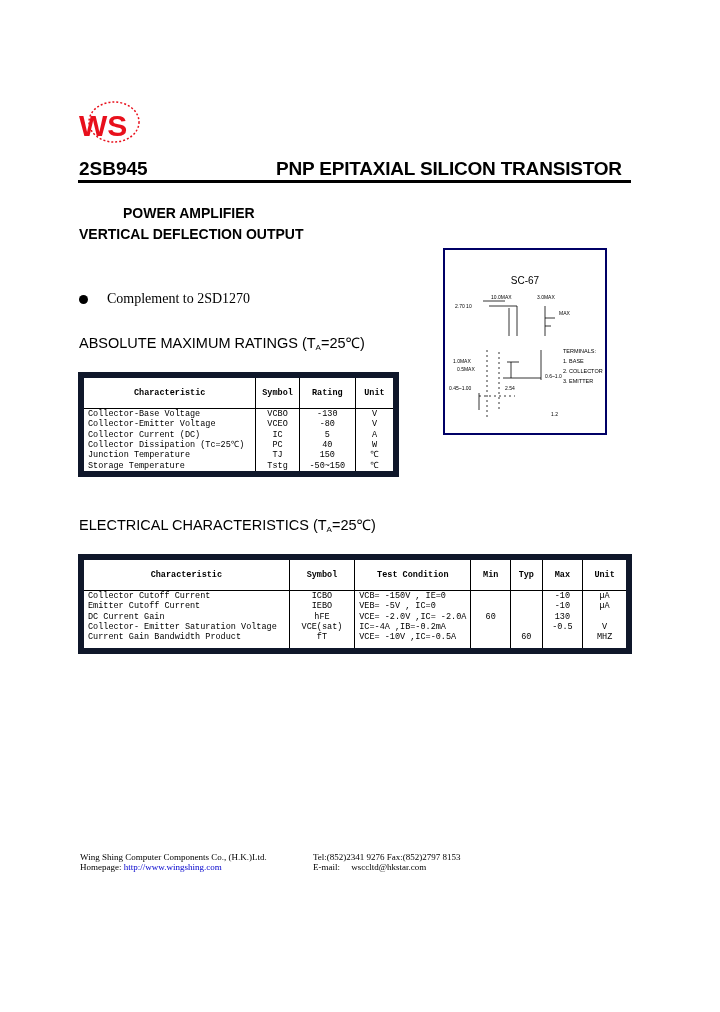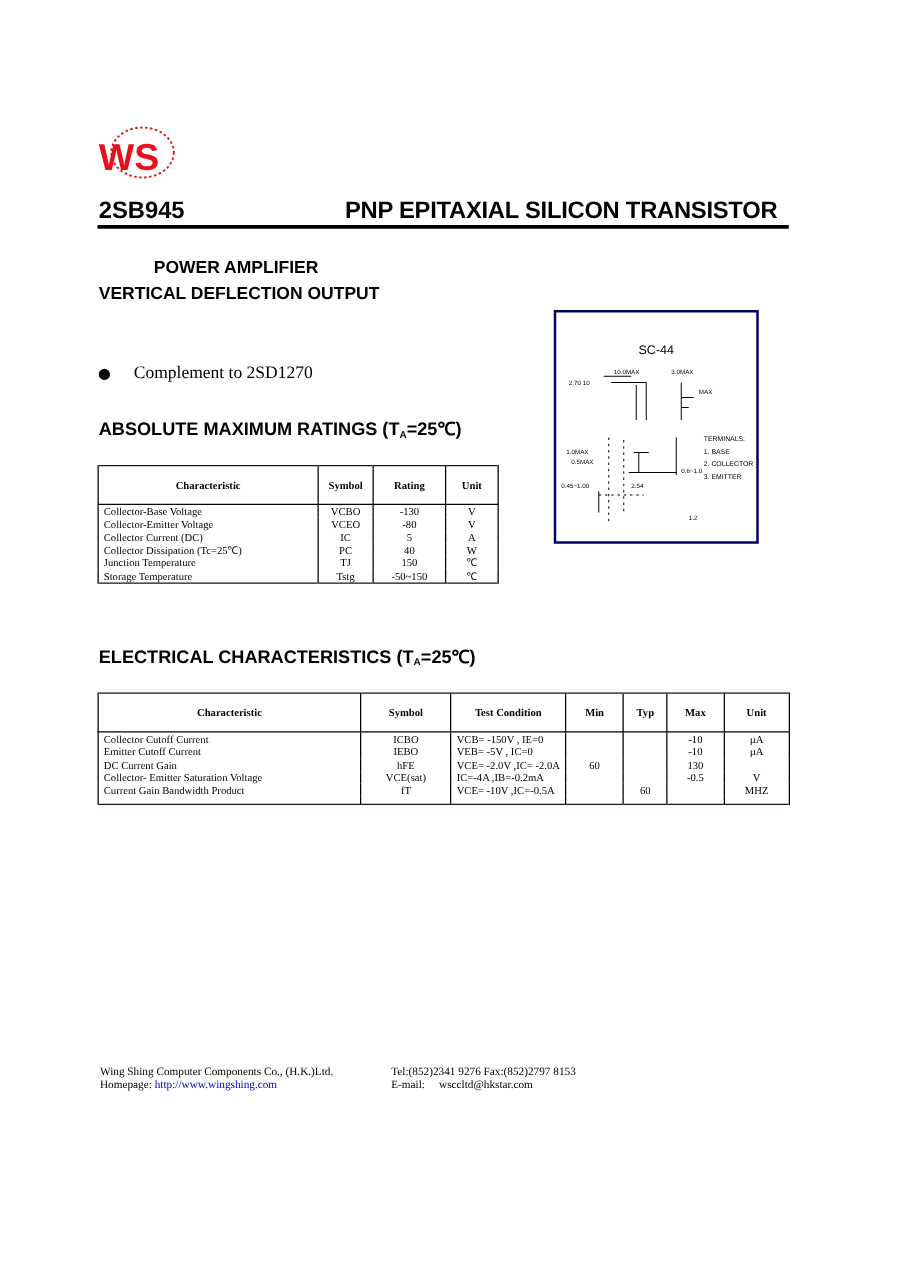--- a/index.html
+++ b/index.html
@@ -11,31 +11,31 @@
   .abs { position: absolute; }
   .logo { left: 78px; top: 100px; width: 64px; height: 44px; }
   .part-no { left: 79px; top: 158px; font-family: "Liberation Sans", sans-serif; font-weight: bold; font-size: 19px; letter-spacing: 0px; }
   .part-title { left: 276px; top: 158px; font-family: "Liberation Sans", sans-serif; font-weight: bold; font-size: 19px; letter-spacing: -0.2px; }
   .header-rule { left: 78px; top: 180px; width: 553px; height: 3px; background: #000; }
   .feature { font-family: "Liberation Sans", sans-serif; font-weight: bold; font-size: 14px; left: 79px; }
   .f1 { top: 205px; margin-left: 44px; }
   .f2 { top: 226px; }
   .bullet-row { left: 79px; top: 291px; font-size: 14px; display: flex; align-items: center; }
   .bullet { width: 9px; height: 9px; border-radius: 50%; background: #000; margin-right: 19px; }
-  .section-title { font-family: "Liberation Sans", sans-serif; font-weight: bold; font-size: 14.5px; left: 79px; }
+  .section-title { font-family: "Liberation Sans", sans-serif; font-weight: normal; font-size: 14.5px; left: 79px; }
   .section-title sub { font-size: 8px; vertical-align: -2px; }
   .s1 { top: 332px; }
   .s2 { top: 514px; }
   .pkg-box { left: 443px; top: 248px; width: 164px; height: 187px; border: 2px solid #000066; box-sizing: border-box; background: #fff; }
   .pkg-label { position: absolute; left: 0; right: 0; top: 25px; text-align: center; font-family: "Liberation Sans", sans-serif; font-size: 10px; }
   .pkg-svg { position: absolute; left: 0; top: 0; }
 
   table.grid { border-collapse: collapse; position: absolute; font-size: 8.5px; line-height: 10px; }
   table.grid td, table.grid th { border-left: 1px solid #000; border-right: 1px solid #000; padding: 0 4px; }
-  table.grid { border: 1px solid #0f172a; }
+  table.grid { border: 6px solid #0f172a; font-family: Liberation Mono, monospace; }
   table.grid th { font-weight: bold; font-size: 8.5px; height: 30px; border-bottom: 1px solid #000; text-align: center; }
   .t1 { left: 78px; top: 372px; width: 321px; }
   .t1 td { height: 10.3px; white-space: nowrap; }
   .t2 { left: 78px; top: 554px; width: 554px; }
   .t2 td { height: 10.3px; white-space: nowrap; }
   .c { text-align: center; }
   .l { text-align: left; }
   .pad-bot td { height: 6px; }
 
   .footer { left: 80px; font-size: 9px; color: #000; }
@@ -60,21 +60,21 @@
 
 <div class="abs feature f1">POWER AMPLIFIER</div>
 <div class="abs feature f2">VERTICAL DEFLECTION OUTPUT</div>
 
 <div class="abs bullet-row">
   <span class="bullet"></span>
   <span>Complement to 2SD1270</span>
 </div>
 
 <div class="abs pkg-box">
-  <div class="pkg-label">SC-44</div>
+  <div class="pkg-label">SC-67</div>
   <svg class="pkg-svg" width="160" height="183" viewBox="0 0 160 183">
     <g stroke="#000" stroke-width="0.8" fill="none">
       <line x1="38" y1="51" x2="60" y2="51"></line>
       <line x1="44" y1="56" x2="72" y2="56"></line>
       <line x1="64" y1="58" x2="64" y2="86"></line>
       <line x1="72" y1="56" x2="72" y2="86"></line>
       <line x1="100" y1="56" x2="100" y2="86"></line>
       <line x1="100" y1="68" x2="110" y2="68"></line>
       <line x1="100" y1="76" x2="106" y2="76"></line>
       <line x1="42" y1="100" x2="42" y2="170" stroke-dasharray="2 3"></line>

